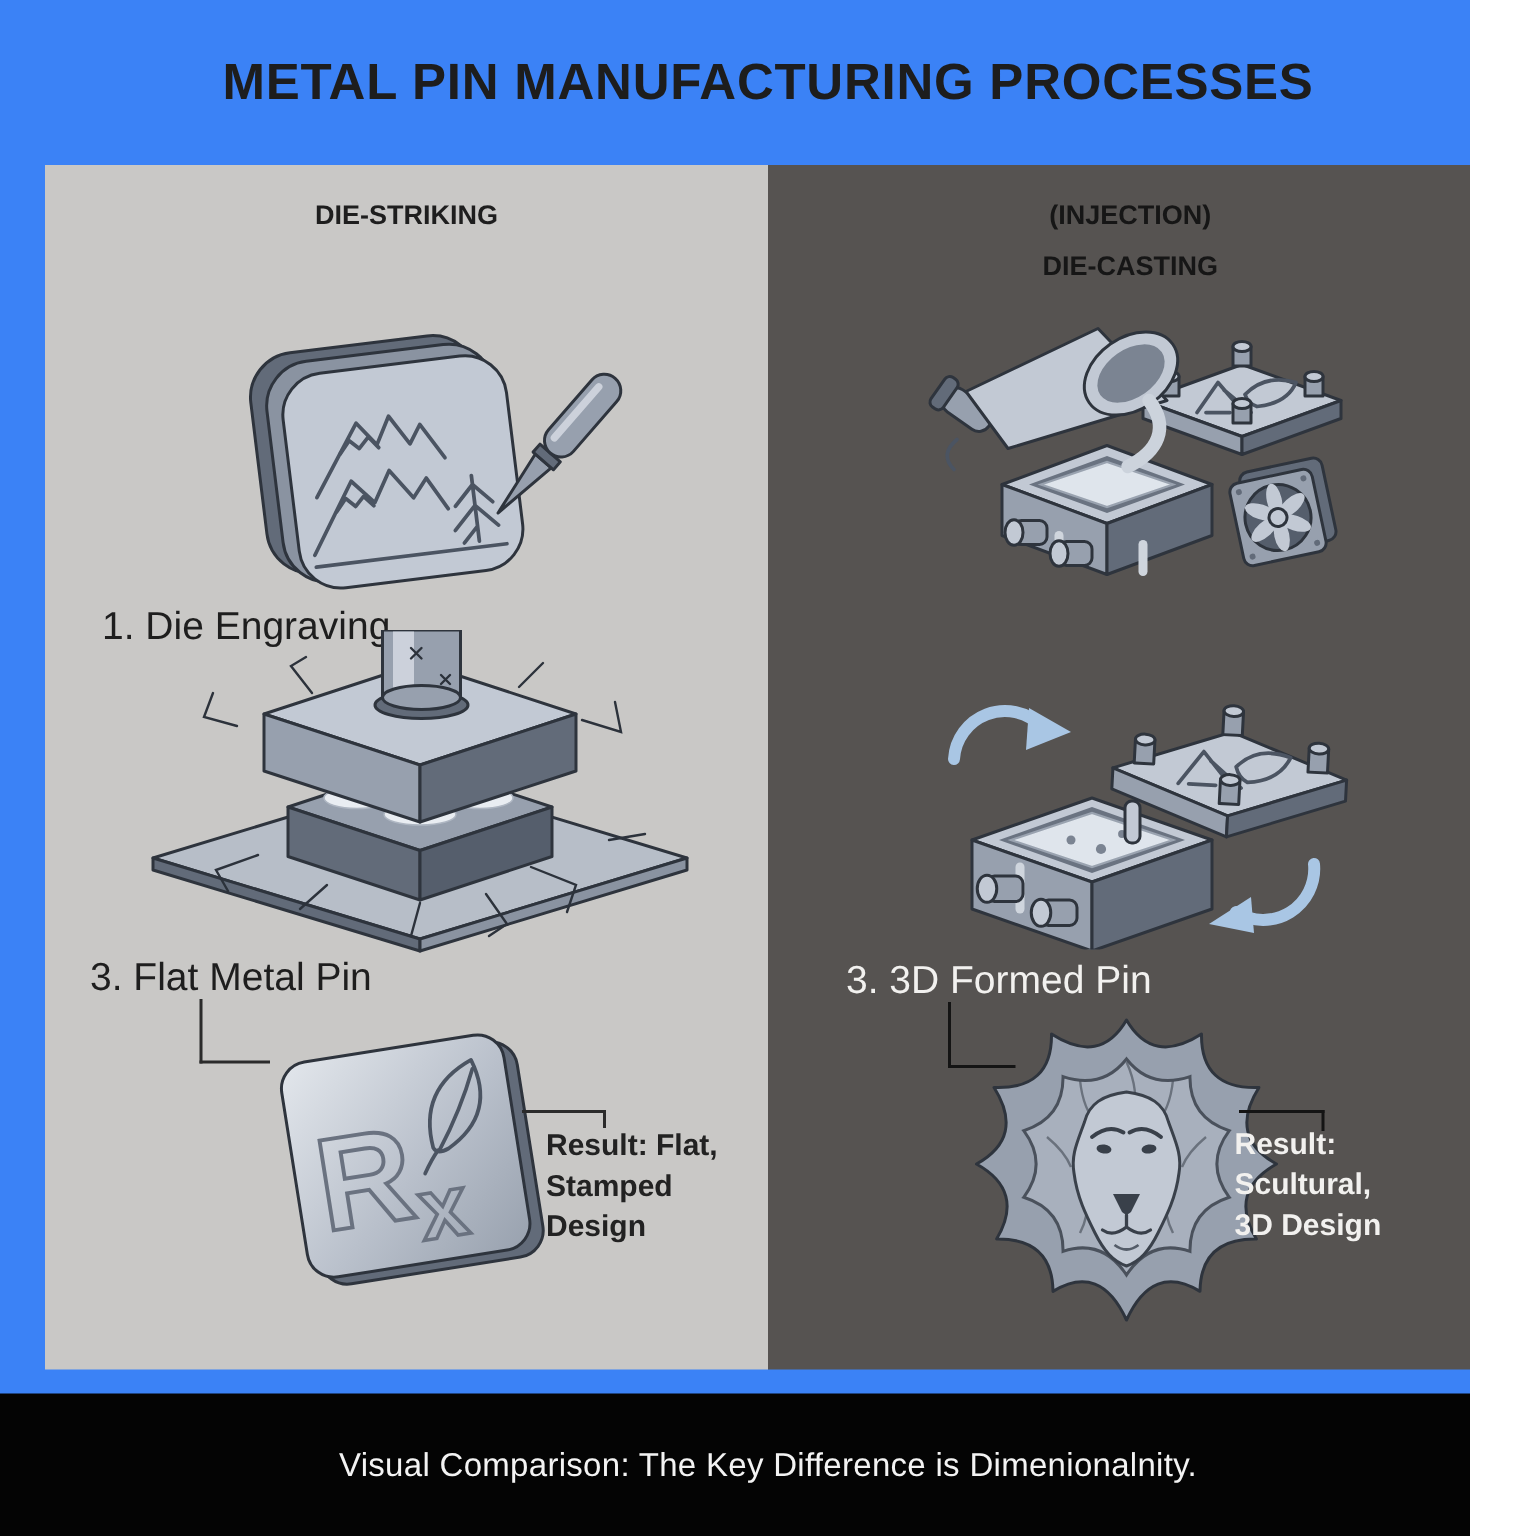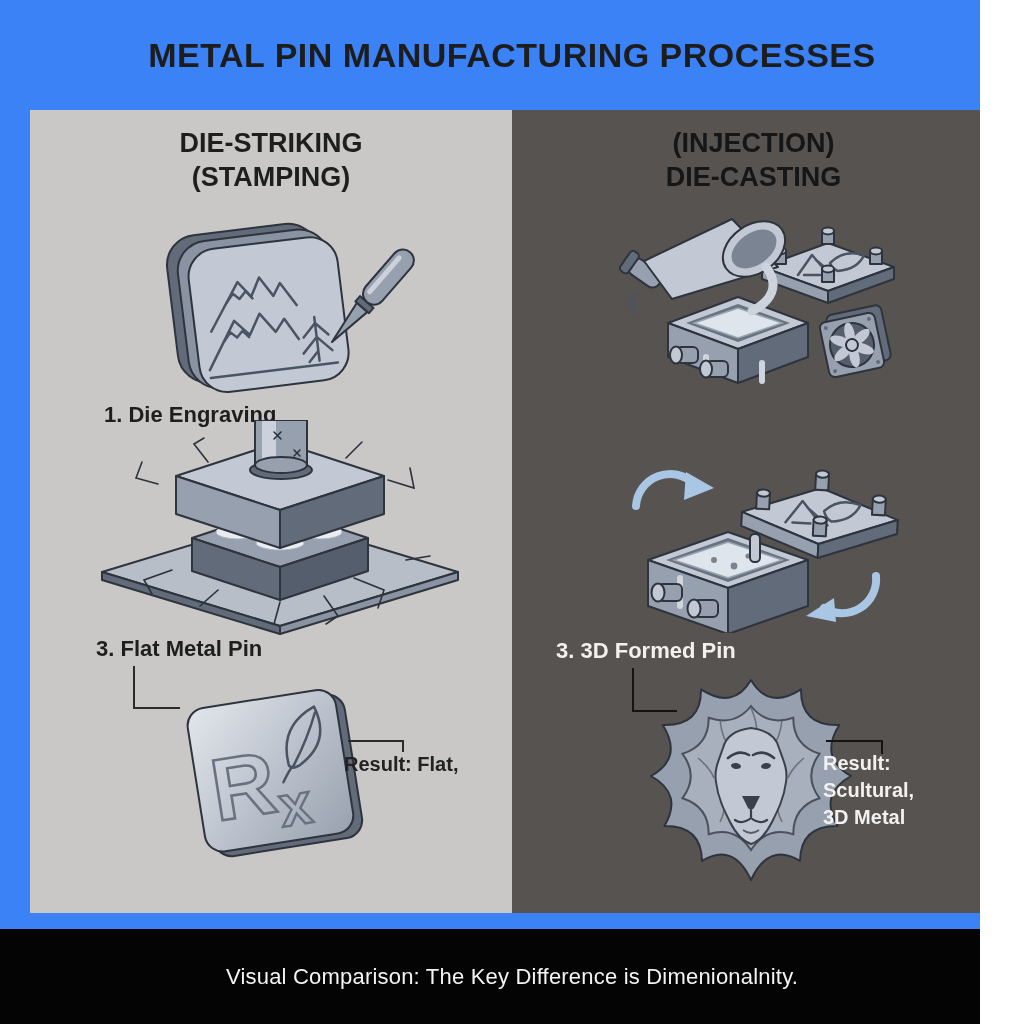--- a/index.html
+++ b/index.html
@@ -14,29 +14,29 @@
   #stage{position:relative;width:980px;height:1024px;background:#3b82f6;overflow:hidden;}
 
   .title{position:absolute;left:0;top:36px;width:1024px;text-align:center;
     font-size:34px;font-weight:bold;letter-spacing:.5px;color:var(--title_text);}
 
   .panel{position:absolute;top:110px;height:803px;}
   .panel-left{left:30px;width:482px;background:var(--left_panel_bg);}
   .panel-right{left:512px;width:483px;background:var(--right_panel_bg);}
 
   .panel-heading{position:absolute;top:126px;width:482px;text-align:center;
-    font-size:27px;font-weight:bold;line-height:34px;color:var(--dark_text);}
+    font-size:18px;font-weight:bold;line-height:34px;color:var(--dark_text);}
   .panel-heading span{display:block;}
   .ph-left{left:30px;}
   .ph-right{left:512px;width:483px;color:#161616;}
 
   .illo{position:absolute;}
   .illo svg{display:block;width:100%;height:100%;}
 
-  .step-label{position:absolute;font-size:22px;font-weight:bold;color:var(--dark_text);white-space:nowrap;margin-left:36px;}
+  .step-label{position:absolute;font-size:26px;font-weight:normal;color:var(--dark_text);white-space:nowrap;}
   .step-label.light{color:var(--light_text);}
 
   .result{position:absolute;font-size:20px;font-weight:bold;line-height:27px;color:#222;}
   .result.light{color:var(--light_text);}
   .result span{display:block;}
 
   .connector{position:absolute;}
   .conn-elbow-l{left:133px;top:666px;width:47px;height:43px;
     border-left:2px solid var(--connector);border-bottom:2px solid var(--connector);}
   .conn-right-l{left:348px;top:740px;width:56px;height:12px;
@@ -74,21 +74,20 @@
 <body>
 
 <div id="stage">
 
   <div class="title">METAL PIN MANUFACTURING PROCESSES</div>
 
   <div class="panel panel-left"></div>
 
   <div class="panel-heading ph-left">
     <span>DIE-STRIKING</span>
-    <span>(STAMPING)</span>
   </div>
 
   <div class="illo" style="left:125px;top:205px;width:295px;height:190px;">
     <svg viewBox="0 0 295 190">
       <g transform="rotate(-7 140 105)">
         <rect x="48" y="22" width="152" height="148" rx="30" class="mD st"></rect>
         <rect x="58" y="29" width="152" height="148" rx="30" class="mM2 st"></rect>
         <rect x="68" y="38" width="150" height="144" rx="28" class="mL st"></rect>
         <g class="eng">
           <path d="M84 120 L116 74 L128 90 L138 72 L150 92 L158 80 L172 104"></path>
@@ -168,22 +167,23 @@
           <path class="eng" d="M118 86 Q114 46 152 32 Q164 70 128 88 Q120 91 118 86 Z"></path>
           <path class="eng" d="M122 88 Q140 64 152 38"></path>
           <path class="eng" d="M110 102 Q116 93 121 88"></path>
         </g>
       </g>
     </svg>
   </div>
 
   <div class="connector conn-right-l"></div>
 
-  <div class="result" style="left:344px;top:751px;width:150px;">
+  <div class="result" style="left:364px;top:751px;width:150px;">
     <span>Result: Flat,</span>
+    <span>Stamped Design</span>
   </div>
 
   <div class="panel panel-right"></div>
 
   <div class="panel-heading ph-right">
     <span>(INJECTION)</span>
     <span>DIE-CASTING</span>
   </div>
 
   <div class="illo" style="left:610px;top:205px;width:292px;height:188px;">
@@ -321,21 +321,21 @@
         <path class="arrB" d="M26 68 A34 34 0 0 1 84 46"></path>
         <polygon class="arrBh" points="76,34 104,50 74,62"></polygon>
       </g>
       <g>
         <path class="arrB" d="M266 138 A34 34 0 0 1 214 170"></path>
         <polygon class="arrBh" points="224,160 196,178 226,184"></polygon>
       </g>
     </svg>
   </div>
 
-  <div class="step-label light" style="left:520px;top:638px;">3. 3D Formed Pin</div>
+  <div class="step-label light" style="left:564px;top:638px;">3. 3D Formed Pin</div>
 
   <div class="connector conn-elbow-r"></div>
 
   <div class="illo" style="left:642px;top:658px;width:218px;height:228px;">
     <svg viewBox="0 0 218 228">
       <path class="mM st" d="M109,22 Q126.6,52.3 159,31.4 Q158.5,68.5 197.3,67 Q176.6,99.9 209,118
         Q176.6,136.1 195.6,168 Q158.5,167.5 158,202.9 Q126.6,183.7 109,222 Q91.4,183.7 60,202.9
         Q59.5,167.5 22.4,168 Q41.4,136.1 9,118 Q41.4,99.9 20.7,67 Q59.5,68.5 59,31.4 Q91.4,52.3 109,22 Z"></path>
       <path d="M109,48 Q125.1,68.5 151.3,59.8 Q151.1,87.4 177.5,95.8 Q161,118 177.5,140.2
         Q151.1,148.6 151.3,176.2 Q125.1,167.5 109,192 Q92.9,167.5 66.7,176.2 Q66.9,148.6 40.5,140.2
@@ -361,20 +361,20 @@
         <path d="M101,172 Q109,178 117,172" stroke="#545c68" stroke-width="1.8" fill="none"></path>
       </g>
     </svg>
   </div>
 
   <div class="connector conn-right-r"></div>
 
   <div class="result light" style="left:823px;top:750px;width:135px;">
     <span>Result:</span>
     <span>Scultural,</span>
-    <span>3D Metal</span>
+    <span>3D Design</span>
   </div>
 
   <div class="footer">
     <div class="footer-caption">Visual Comparison: The Key Difference is Dimenionalnity.</div>
   </div>
 
 </div>
 
 </body></html>

